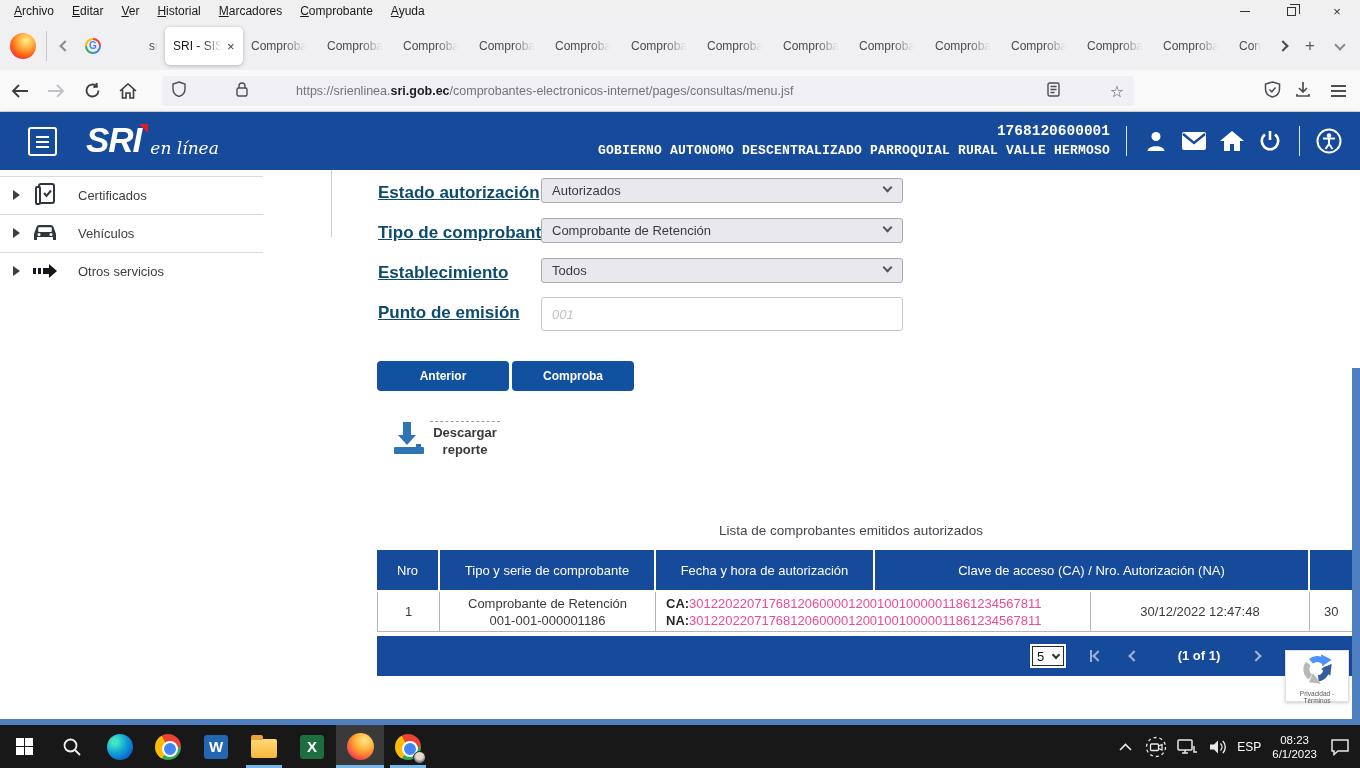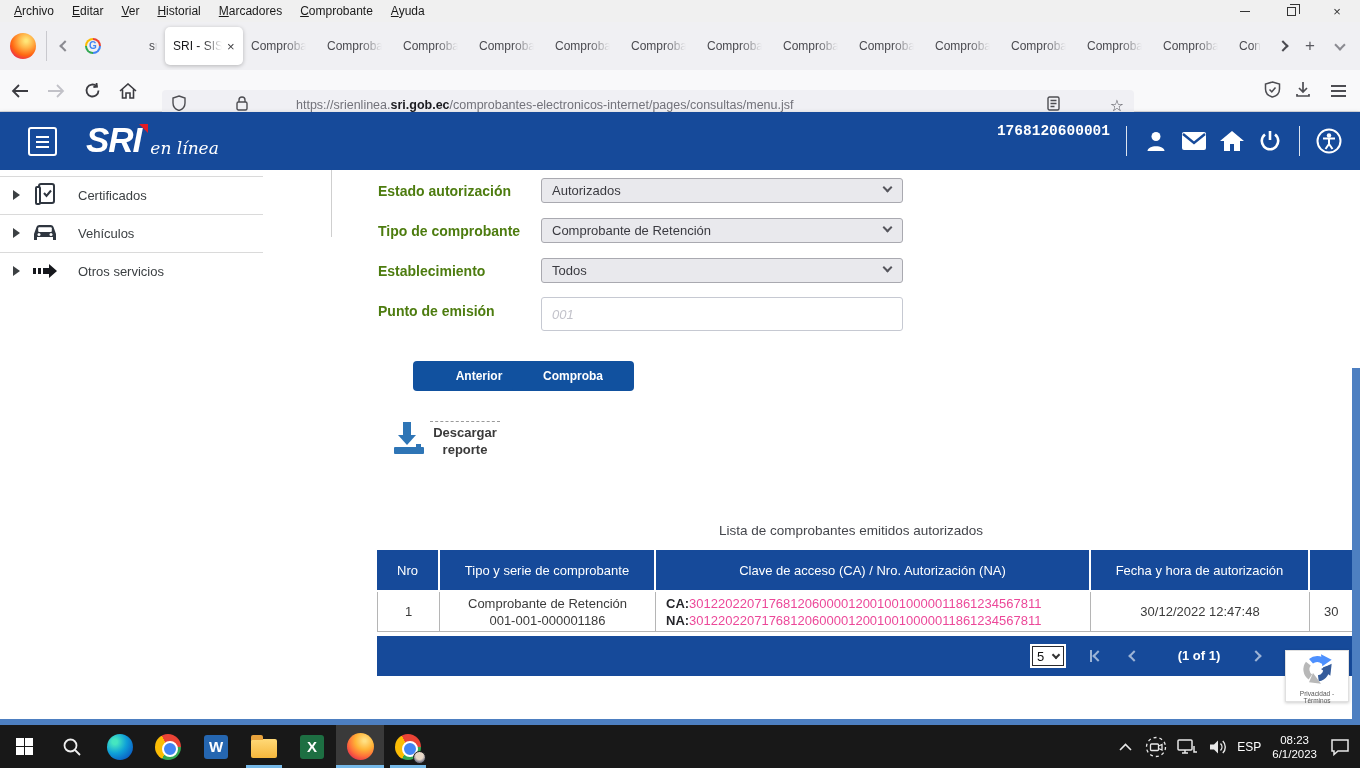--- a/index.html
+++ b/index.html
@@ -40,21 +40,21 @@
   .tab.active { background:#fff; border-radius:5px; height:38px; box-shadow:0 1px 4px rgba(0,0,0,.25); width:78px; color:#17171a; }
   .tab.active .tab-label { max-width:52px; }
   .tab-close { margin-left:4px; font-size:13px; color:#3c3c40; line-height:1; }
   .tab.bg { width:76px; }
   .tab-new, .tab-listall { width:30px; height:30px; display:flex; align-items:center; justify-content:center; color:#5a5a60; font-size:17px; }
 
   
   .navbar { position:absolute; left:0; top:70px; width:1360px; height:42px; background:#f9f9fa; border-bottom:1px solid #d8d8dc; display:flex; align-items:center; }
   .nav-ico { width:32px; height:32px; display:flex; align-items:center; justify-content:center; margin-left:4px; }
   .nav-ico svg { display:block; }
-  .url-pill { position:absolute; left:162px; top:20px; width:972px; height:30px; background:#f0f0f4; border-radius:4px; display:flex; align-items:center; padding:0 10px;gap:40px; }
+  .url-pill { position:absolute; left:162px; top:6px; width:972px; height:30px; background:#f0f0f4; border-radius:4px; display:flex; align-items:center; padding:0 10px;gap:40px; }
   .url-text { font-size:12.5px; color:#72727a; white-space:nowrap; overflow:hidden; flex:1; margin-left:8px; }
   .url-domain { color:#1c1c21; font-weight:bold; }
   .pill-ico { margin-left:10px; flex:none; }
   .star { font-size:16px; color:#55555c; }
   .nav-right { position:absolute; right:8px; top:6px; display:flex; align-items:center; gap:14px; height:30px; }
   .burger-bars, .burger-bars::before, .burger-bars::after { display:block; width:15px; height:2px; background:#4d4d52; position:relative; content:""; }
   .burger-bars::before { position:absolute; top:-5px; }
   .burger-bars::after { position:absolute; top:5px; }
 
   
@@ -77,21 +77,21 @@
 
   
   .side-divider { position:absolute; left:0; height:1px; background:#dadada; width:263px; }
   .side-item { position:absolute; left:0; width:263px; height:36px; display:flex; align-items:center; }
   .side-caret { width:0; height:0; border-left:7px solid #3c4043; border-top:5px solid transparent; border-bottom:5px solid transparent; margin-left:13px; }
   .side-ico { width:26px; margin-left:12px; display:flex; justify-content:center; }
   .side-label { font-size:13px; color:#3c4043; margin-left:20px; }
   .panel-line { position:absolute; left:331px; top:0; width:1px; height:67px; background:#cfcfcf; }
 
   
-  .f-label { position:absolute; left:378px; font-size:14px; font-weight:bold; color:#4d7c0f; }
+  .f-label { position:absolute; left:378px; font-size:17px; font-weight:bold; color:#0c4a6e;text-decoration:underline; }
   .f-select { position:absolute; left:541px; width:362px; height:25px; background:#e9e9ed; border:1px solid #a9a9b0; border-radius:3px; font-size:13px; color:#3a3a40; display:flex; align-items:center; padding:0 26px 0 10px; }
   .f-select .chev { border-color:#55555c; width:7px; height:7px; position:absolute; right:11px; top:8px; }
   .f-input { position:absolute; left:541px; width:362px; height:26px; background:#fff; border:1px solid #c6c9d2; border-radius:3px; font-size:13px; padding:16px 10px; color:#333; font-family:"Liberation Sans",sans-serif; }
   .f-input::placeholder { color:#c2c2ca; font-style:italic; }
 
   .blue-btn { position:absolute; height:30px; background:#11519f; border:none; border-radius:4px; color:#fff; font-size:12px; font-weight:bold; font-family:"Liberation Sans",sans-serif; }
 
   .dl-ico { position:absolute; left:394px; top:422px; width:30px; height:32px; }
   .dl-arrow { position:absolute; left:9px; top:0; width:8px; height:14px; background:#2e75b6; }
   .dl-arrow::after { content:""; position:absolute; left:-5px; top:13px; border-left:9px solid transparent; border-right:9px solid transparent; border-top:10px solid #2e75b6; }
@@ -308,20 +308,21 @@
         <i></i>
         <i></i>
       </div>
     <div class="sri-logo">
       <span class="sri-word">SRI</span>
       <span class="sri-red"></span>
       <span class="sri-sub">en línea</span>
     </div>
     <div class="hdr-id">
       <div class="hdr-ruc">1768120600001</div>
+      <div class="hdr-entity">GOBIERNO AUTONOMO DESCENTRALIZADO PARROQUIAL RURAL VALLE HERMOSO</div>
     </div>
     <div class="hdr-icons">
       <div class="hdr-vline"></div>
       <div class="hico">
         <svg width="24" height="24" viewBox="0 0 24 24">
             <circle cx="12" cy="7.5" r="4.5" fill="#fff"></circle>
             <path d="M3.5 22 C3.5 15.5 20.5 15.5 20.5 22 Z" fill="#fff"></path>
           </svg>
       </div>
       <div class="hico">
@@ -407,39 +408,39 @@
 
     <div class="f-label" style="top:93px">Establecimiento</div>
     <div class="f-select" style="top:88px">
       <span>Todos</span>
         <i class="chev down"></i>
     </div>
 
     <div class="f-label" style="top:133px">Punto de emisión</div>
     <input class="f-input" style="top: 127px;" value="" placeholder="001">
 
-    <button class="blue-btn" style="left:377px; top:191px; width:132px;margin-left:36px;">Anterior</button>
+    <button class="blue-btn" style="left:377px; top:191px; width:132px;">Anterior</button>
     <button class="blue-btn" style="left:512px; top:191px; width:122px;">Comproba</button>
 
     <div class="dl-ico" style="top:252px">
       <i class="dl-arrow"></i>
         <i class="dl-tray"></i>
     </div>
     <div class="dl-label" style="top:251px">
       <div>Descargar</div>
       <div>reporte</div>
     </div>
 
     <div class="results-title" style="top:353px">Lista de comprobantes emitidos autorizados</div>
 
     <div class="tbl-header" style="top:380px">
       <div class="th" style="width:63px">Nro</div>
       <div class="th" style="width:216px">Tipo y serie de comprobante</div>
+      <div class="th" style="width:219px">Fecha y hora de autorización</div>
       <div class="th" style="width:435px">Clave de acceso (CA) / Nro. Autorización (NA)</div>
-      <div class="th" style="width:219px">Fecha y hora de autorización</div>
       <div class="th" style="width:250px; border-right:none">Fec</div>
     </div>
 
     <div class="tbl-row" style="top:422px">
       <div class="td first" style="width:63px">1</div>
       <div class="td" style="width:216px">
         <div>Comprobante de Retención</div>
         <div>001-001-000001186</div>
       </div>
       <div class="td left" style="width:435px">

